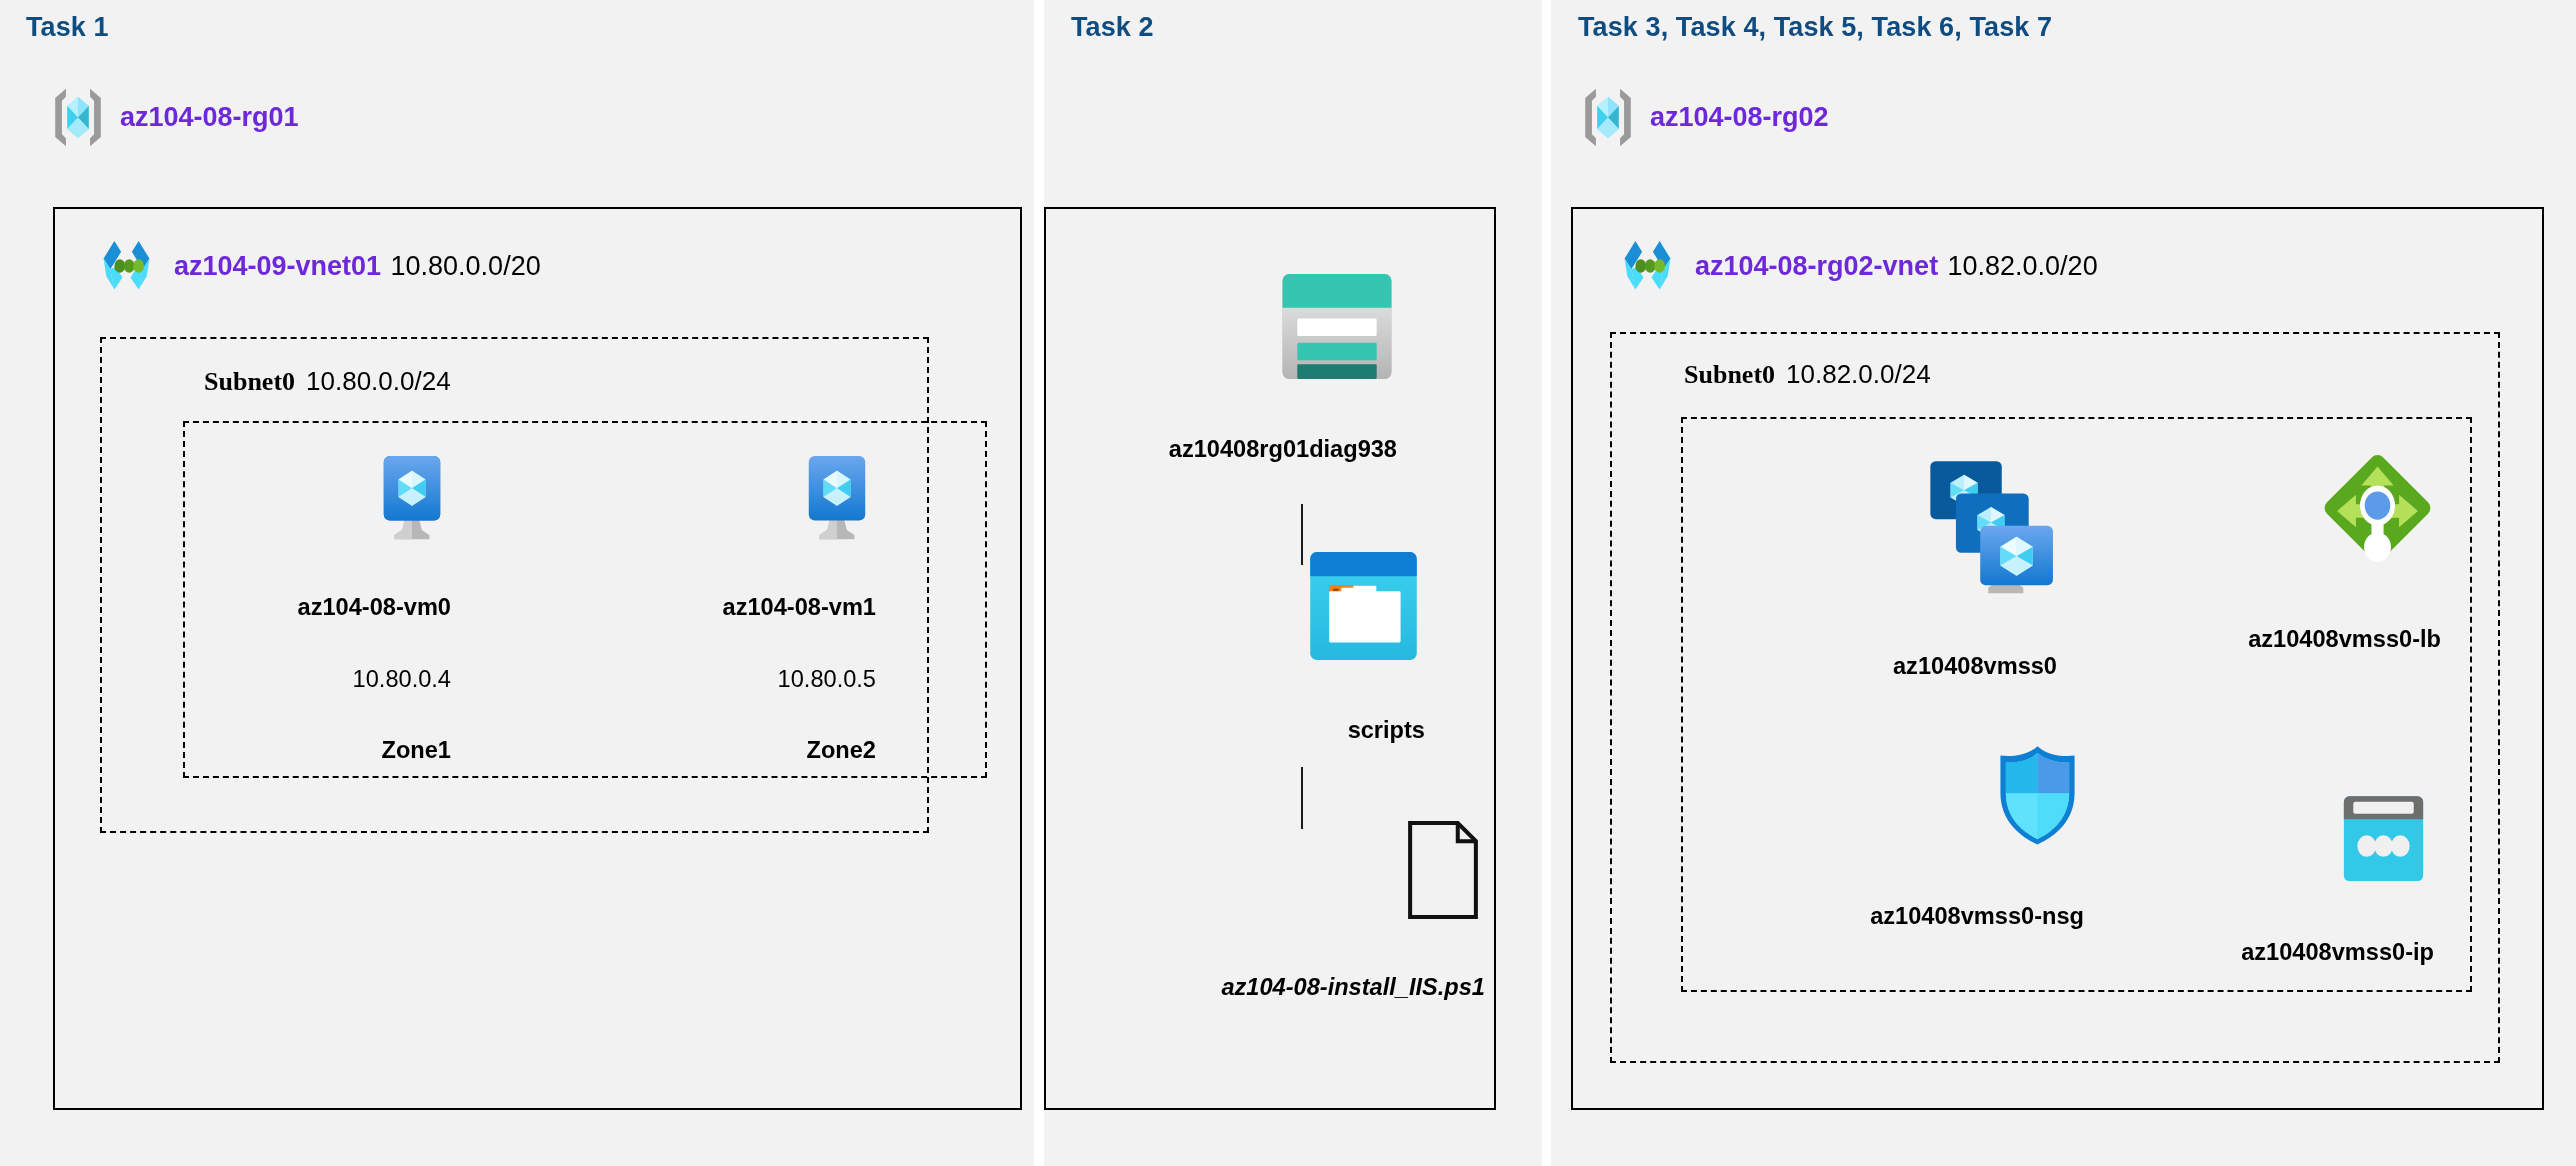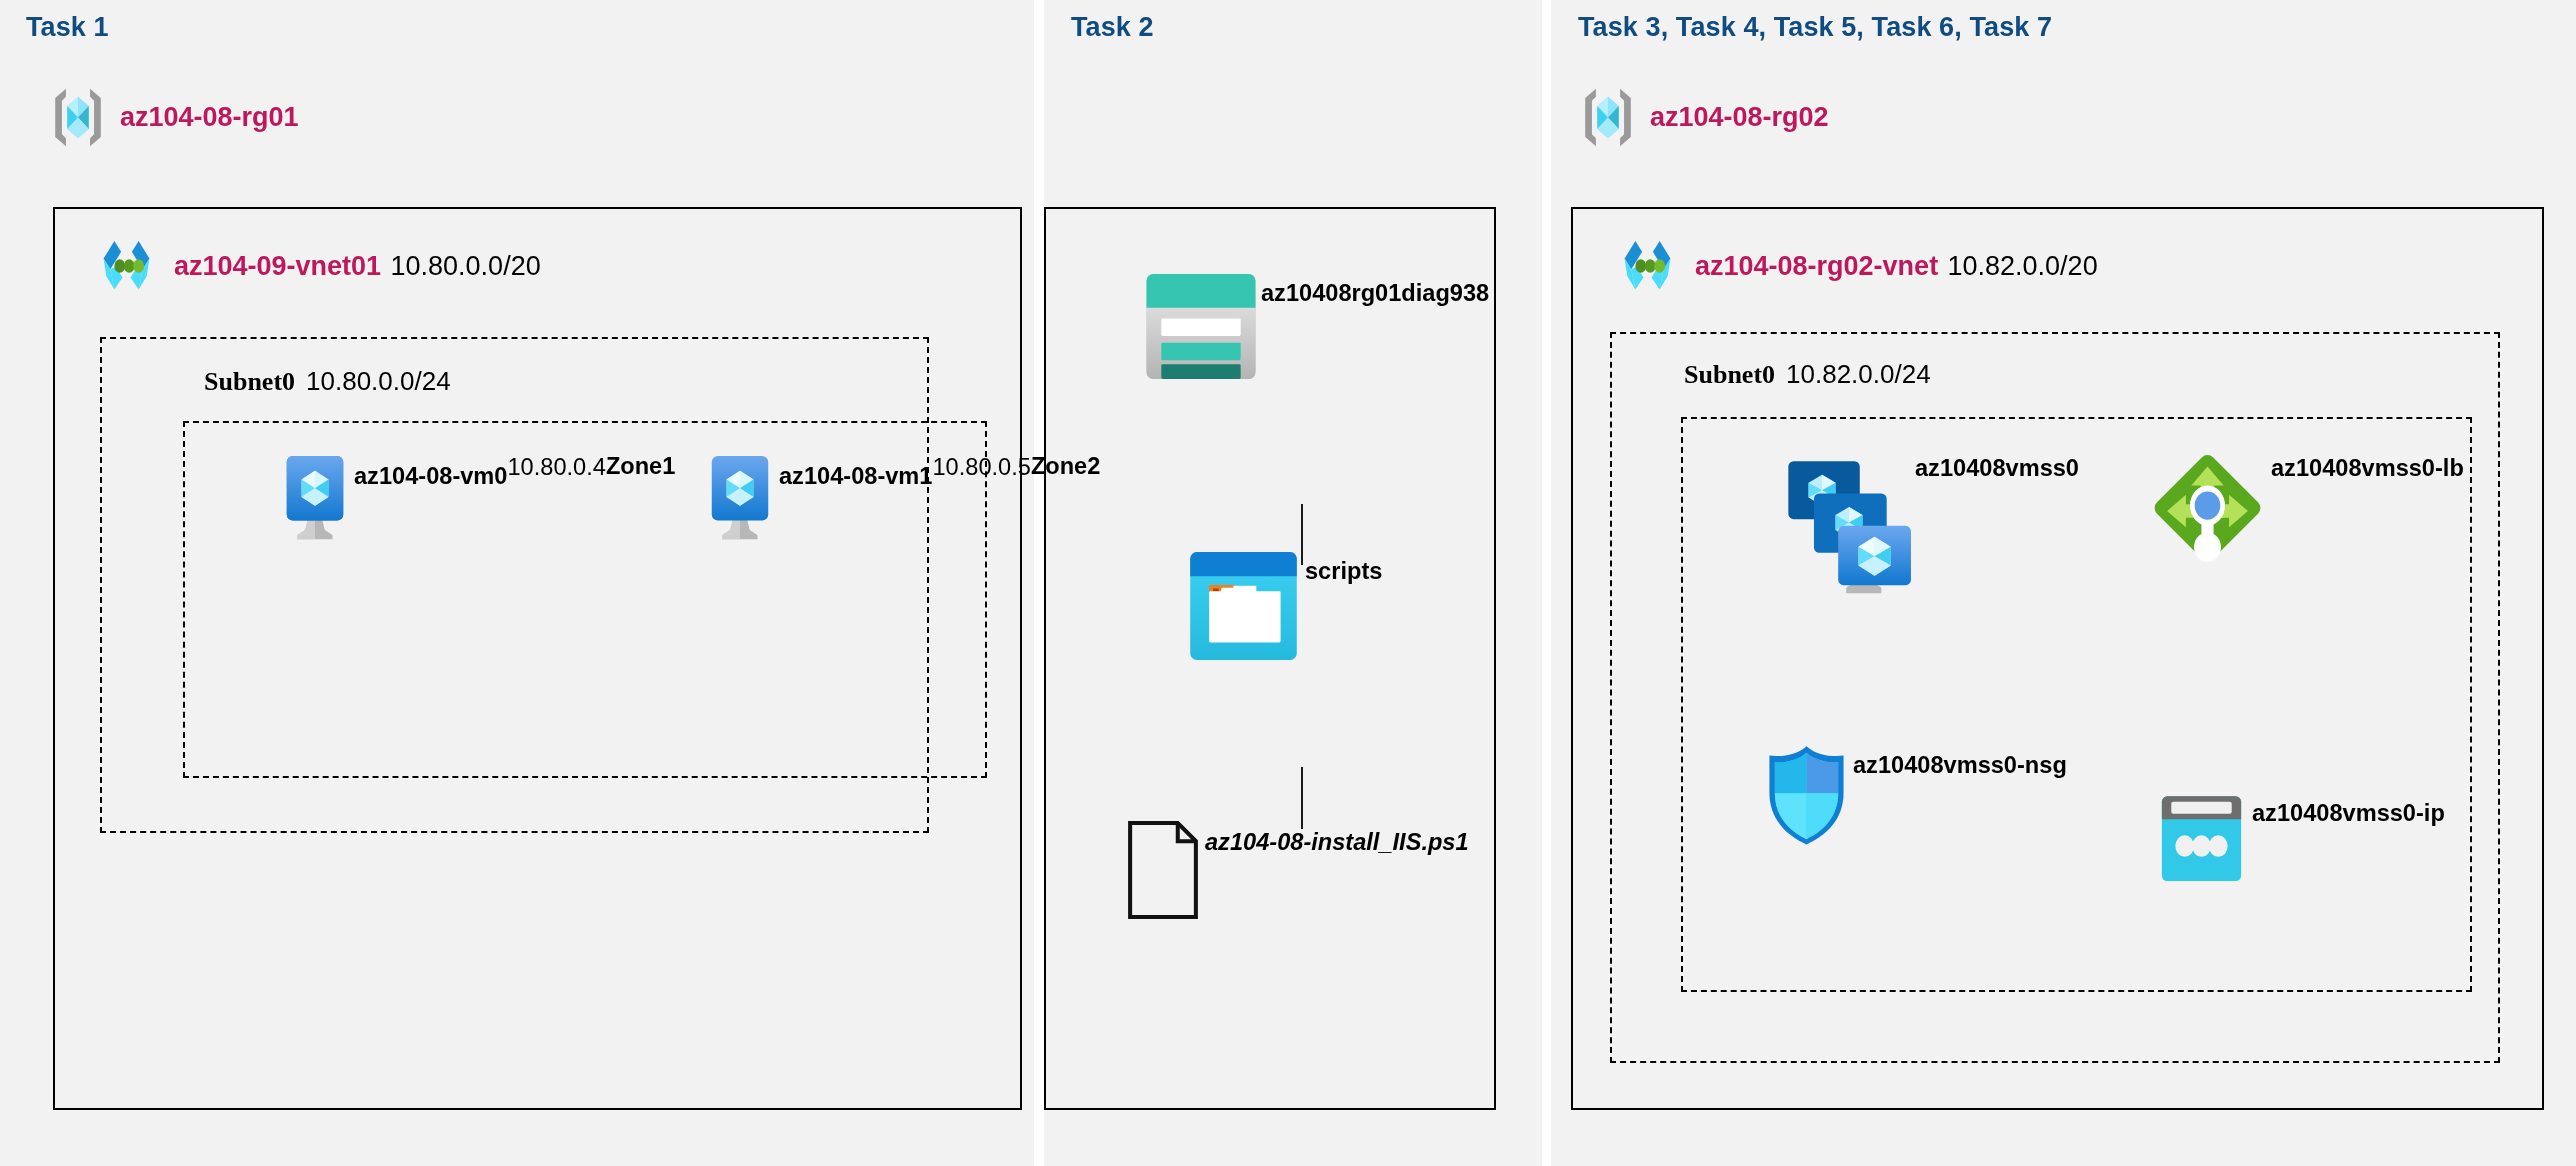--- a/index.html
+++ b/index.html
@@ -9,26 +9,26 @@
     -webkit-font-smoothing:antialiased;
   }
   .panel{position:absolute;background:#f2f2f2;}
   .tasklabel{
     position:absolute;color:#0f4c81;font-weight:bold;font-size:27px;
     letter-spacing:0.1px;white-space:nowrap;
   }
   .solidbox{position:absolute;border:2.7px solid #000000;box-sizing:border-box;}
   .dashbox{position:absolute;border:2.7px dashed #000000;box-sizing:border-box;}
   .rowlabel{position:absolute;display:flex;align-items:center;white-space:nowrap;}
-  .rowlabel .nm{font-weight:bold;font-size:27px;color:#be185d;}
+  .rowlabel .nm{font-weight:bold;font-size:27px;color:#6d28d9;}
   .rowlabel .cidr{font-weight:normal;font-size:27px;color:#000;margin-left:9.4px;}
   .sublabel{position:absolute;white-space:nowrap;}
   .sublabel .nm{font-weight:bold;font-size:26px;color:#000;font-family:Liberation Serif, serif;}
   .sublabel .cidr{font-weight:normal;font-size:26px;color:#000;margin-left:8px;}
-  .node{position:absolute;display:flex;flex-direction:row;align-items:flex-start;}
+  .node{position:absolute;display:flex;flex-direction:column;align-items:flex-end;gap:43px;}
   .node .cap{font-weight:bold;font-size:23.6px;color:#000;white-space:nowrap;margin-top:9.4px;text-align:center;line-height:1.22;}
   .node .sub{font-weight:normal;font-size:23.6px;color:#000;white-space:nowrap;text-align:center;line-height:1.22;}
   .node .zone{font-weight:bold;font-size:23.6px;color:#000;white-space:nowrap;text-align:center;}
   .connector{position:absolute;background:#1a1a1a;width:2px;}
   svg{display:block;}
 </style>
 </head>
 <body>
 
 <div class="panel" style="left:0px;top:0px;width:1034px;height:1166px;"></div>

